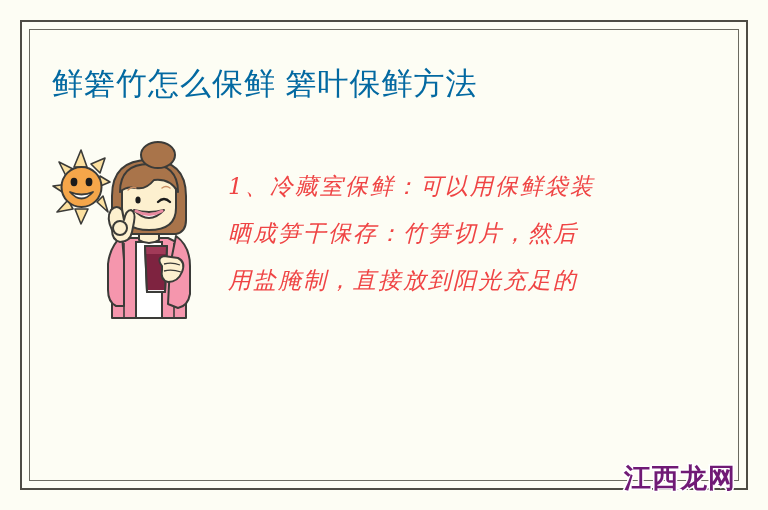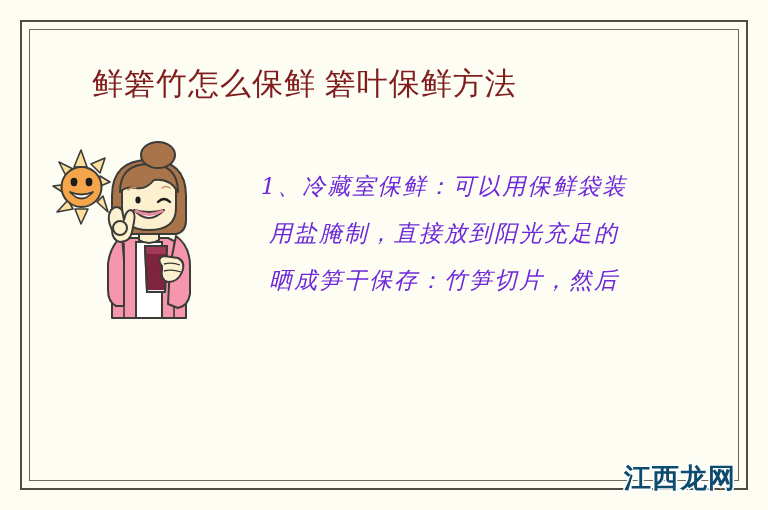--- a/index.html
+++ b/index.html
@@ -46,61 +46,59 @@
 
   
   .title {
     position: absolute;
     left: 52px;
     top: 62px;
     width: 640px;
     font-size: 31px;
     line-height: 44px;
     letter-spacing: 1px;
-    color: #7f1d1d;
-    font-family: Liberation Serif, serif;
+    color: #0369a1;
+    font-family: Liberation Sans, sans-serif;
     white-space: nowrap;
-    margin-left: 40px;
   }
 
   
   .illo {
     position: absolute;
     left: 50px;
     top: 140px;
     width: 172px;
     height: 180px;
   }
   .illo svg { display: block; width: 172px; height: 180px; }
 
   
   .body-text {
     position: absolute;
     left: 228px;
     top: 163px;
     width: 432px;
-    color: #6d28d9;
+    color: #ef4444;
     font-size: 23px;
     line-height: 47px;
     letter-spacing: 2px;
     font-family: "DejaVu Serif", "Liberation Serif", serif;
     font-style: italic;
-    text-align: center;
   }
   .body-line { white-space: pre; }
 
   
   .watermark {
     position: absolute;
     right: 32px;
     bottom: 18px;
     font-size: 27px;
     font-weight: bold;
     letter-spacing: 1px;
-    color: #0c4a6e;
+    color: #701a75;
     -webkit-text-stroke: 3px #ffffff;
     paint-order: stroke fill;
     font-family: "Liberation Sans", sans-serif;
     line-height: 1;
   }
   .watermark-inner {
     position: relative;
   }
 </style>
 </head>
@@ -180,21 +178,21 @@
         <path d="M126 96 Q140 106 140 126 L140 154 Q138 166 128 168 L118 164 L120 126 Z" fill="#f596ad" stroke="#3b3b38" stroke-width="2" stroke-linejoin="round"></path>
         <path d="M112 126 Q106 118 114 116 L128 118 Q136 122 132 132 Q128 142 118 142 Q110 140 112 130 Z" fill="#fdf0cf" stroke="#3b3b38" stroke-width="2" stroke-linejoin="round"></path>
         <path d="M114 124 Q122 122 130 125" fill="none" stroke="#3b3b38" stroke-width="1.3"></path>
         <path d="M114 131 Q122 129 131 132" fill="none" stroke="#3b3b38" stroke-width="1.3"></path>
       </g>
     </svg>
   </div>
 
   <div class="body-text">
     <div class="body-line">1、冷藏室保鲜：可以用保鲜袋装</div>
+    <div class="body-line">晒成笋干保存：竹笋切片，然后</div>
     <div class="body-line">用盐腌制，直接放到阳光充足的</div>
-    <div class="body-line">晒成笋干保存：竹笋切片，然后</div>
   </div>
 
   <div class="watermark">
     <span class="watermark-inner">江西龙网</span>
   </div>
 
 </div>
 
 </body></html>

